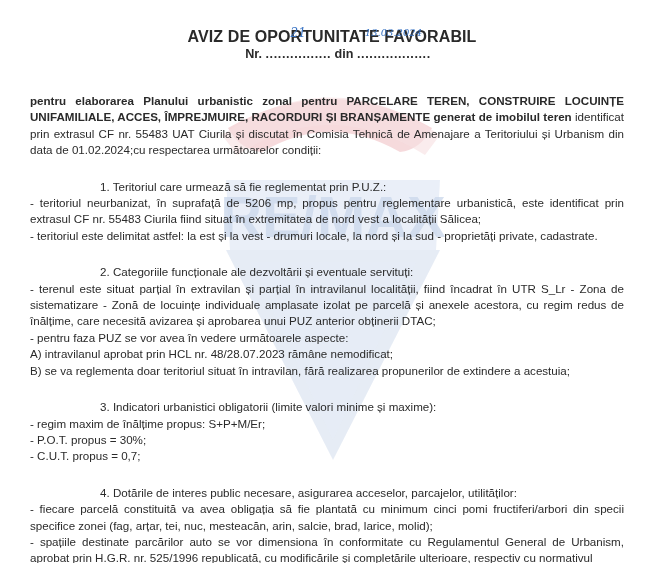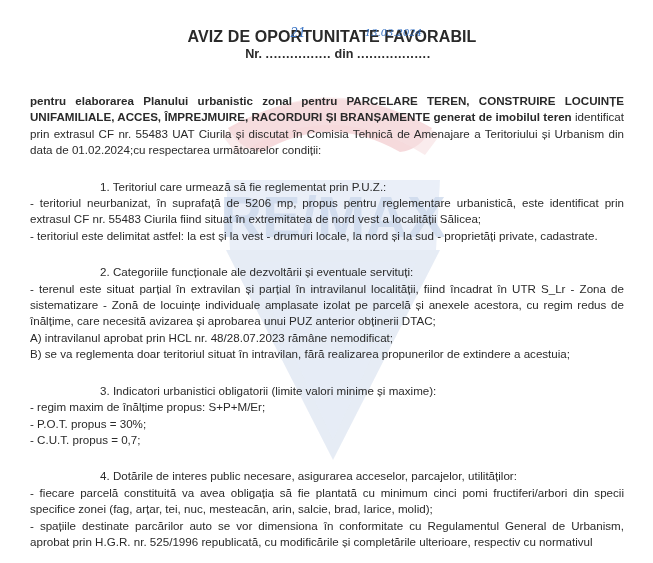--- a/index.html
+++ b/index.html
@@ -107,20 +107,21 @@
   <div class="body">
 
     <p class="justify intro"><span class="b">pentru elaborarea Planului urbanistic zonal pentru PARCELARE TEREN, CONSTRUIRE LOCUINȚE UNIFAMILIALE, ACCES, ÎMPREJMUIRE, RACORDURI ȘI BRANȘAMENTE generat de imobilul teren</span><span> identificat prin extrasul CF nr. 55483 UAT Ciurila și discutat în Comisia Tehnică de Amenajare a Teritoriului și Urbanism din data de 01.02.2024;cu respectarea următoarelor condiții:</span></p>
 
     <p class="section-heading">1. Teritoriul care urmează să fie reglementat prin P.U.Z.:</p>
     <p class="justify">- teritoriul neurbanizat, în suprafață de 5206 mp, propus pentru reglementare urbanistică, este identificat prin extrasul CF nr. 55483 Ciurila fiind situat în extremitatea de nord vest a localității Sălicea;</p>
     <p>- teritoriul este delimitat astfel: la est și la vest - drumuri locale, la nord și la sud - proprietăți private, cadastrate.</p>
 
     <p class="section-heading">2. Categoriile funcționale ale dezvoltării și eventuale servituți:</p>
     <p class="justify">- terenul este situat parțial în extravilan și parțial în intravilanul localității, fiind încadrat în UTR S_Lr - Zona de sistematizare - Zonă de locuințe individuale amplasate izolat pe parcelă și anexele acestora, cu regim redus de înălțime, care necesită avizarea și aprobarea unui PUZ anterior obținerii DTAC;</p>
+    <p>- pentru faza PUZ se vor avea în vedere următoarele aspecte:</p>
     <p>A) intravilanul aprobat prin HCL nr. 48/28.07.2023 rămâne nemodificat;</p>
     <p>B) se va reglementa doar teritoriul situat în intravilan, fără realizarea propunerilor de extindere a acestuia;</p>
 
     <p class="section-heading">3. Indicatori urbanistici obligatorii (limite valori minime și maxime):</p>
     <p>- regim maxim de înălțime propus: S+P+M/Er;</p>
     <p>- P.O.T. propus = 30%;</p>
     <p>- C.U.T. propus = 0,7;</p>
 
     <p class="section-heading">4. Dotările de interes public necesare, asigurarea acceselor, parcajelor, utilităților:</p>
     <p class="justify">- fiecare parcelă constituită va avea obligația să fie plantată cu minimum cinci pomi fructiferi/arbori din specii specifice zonei (fag, arțar, tei, nuc, mesteacăn, arin, salcie, brad, larice, molid);</p>

